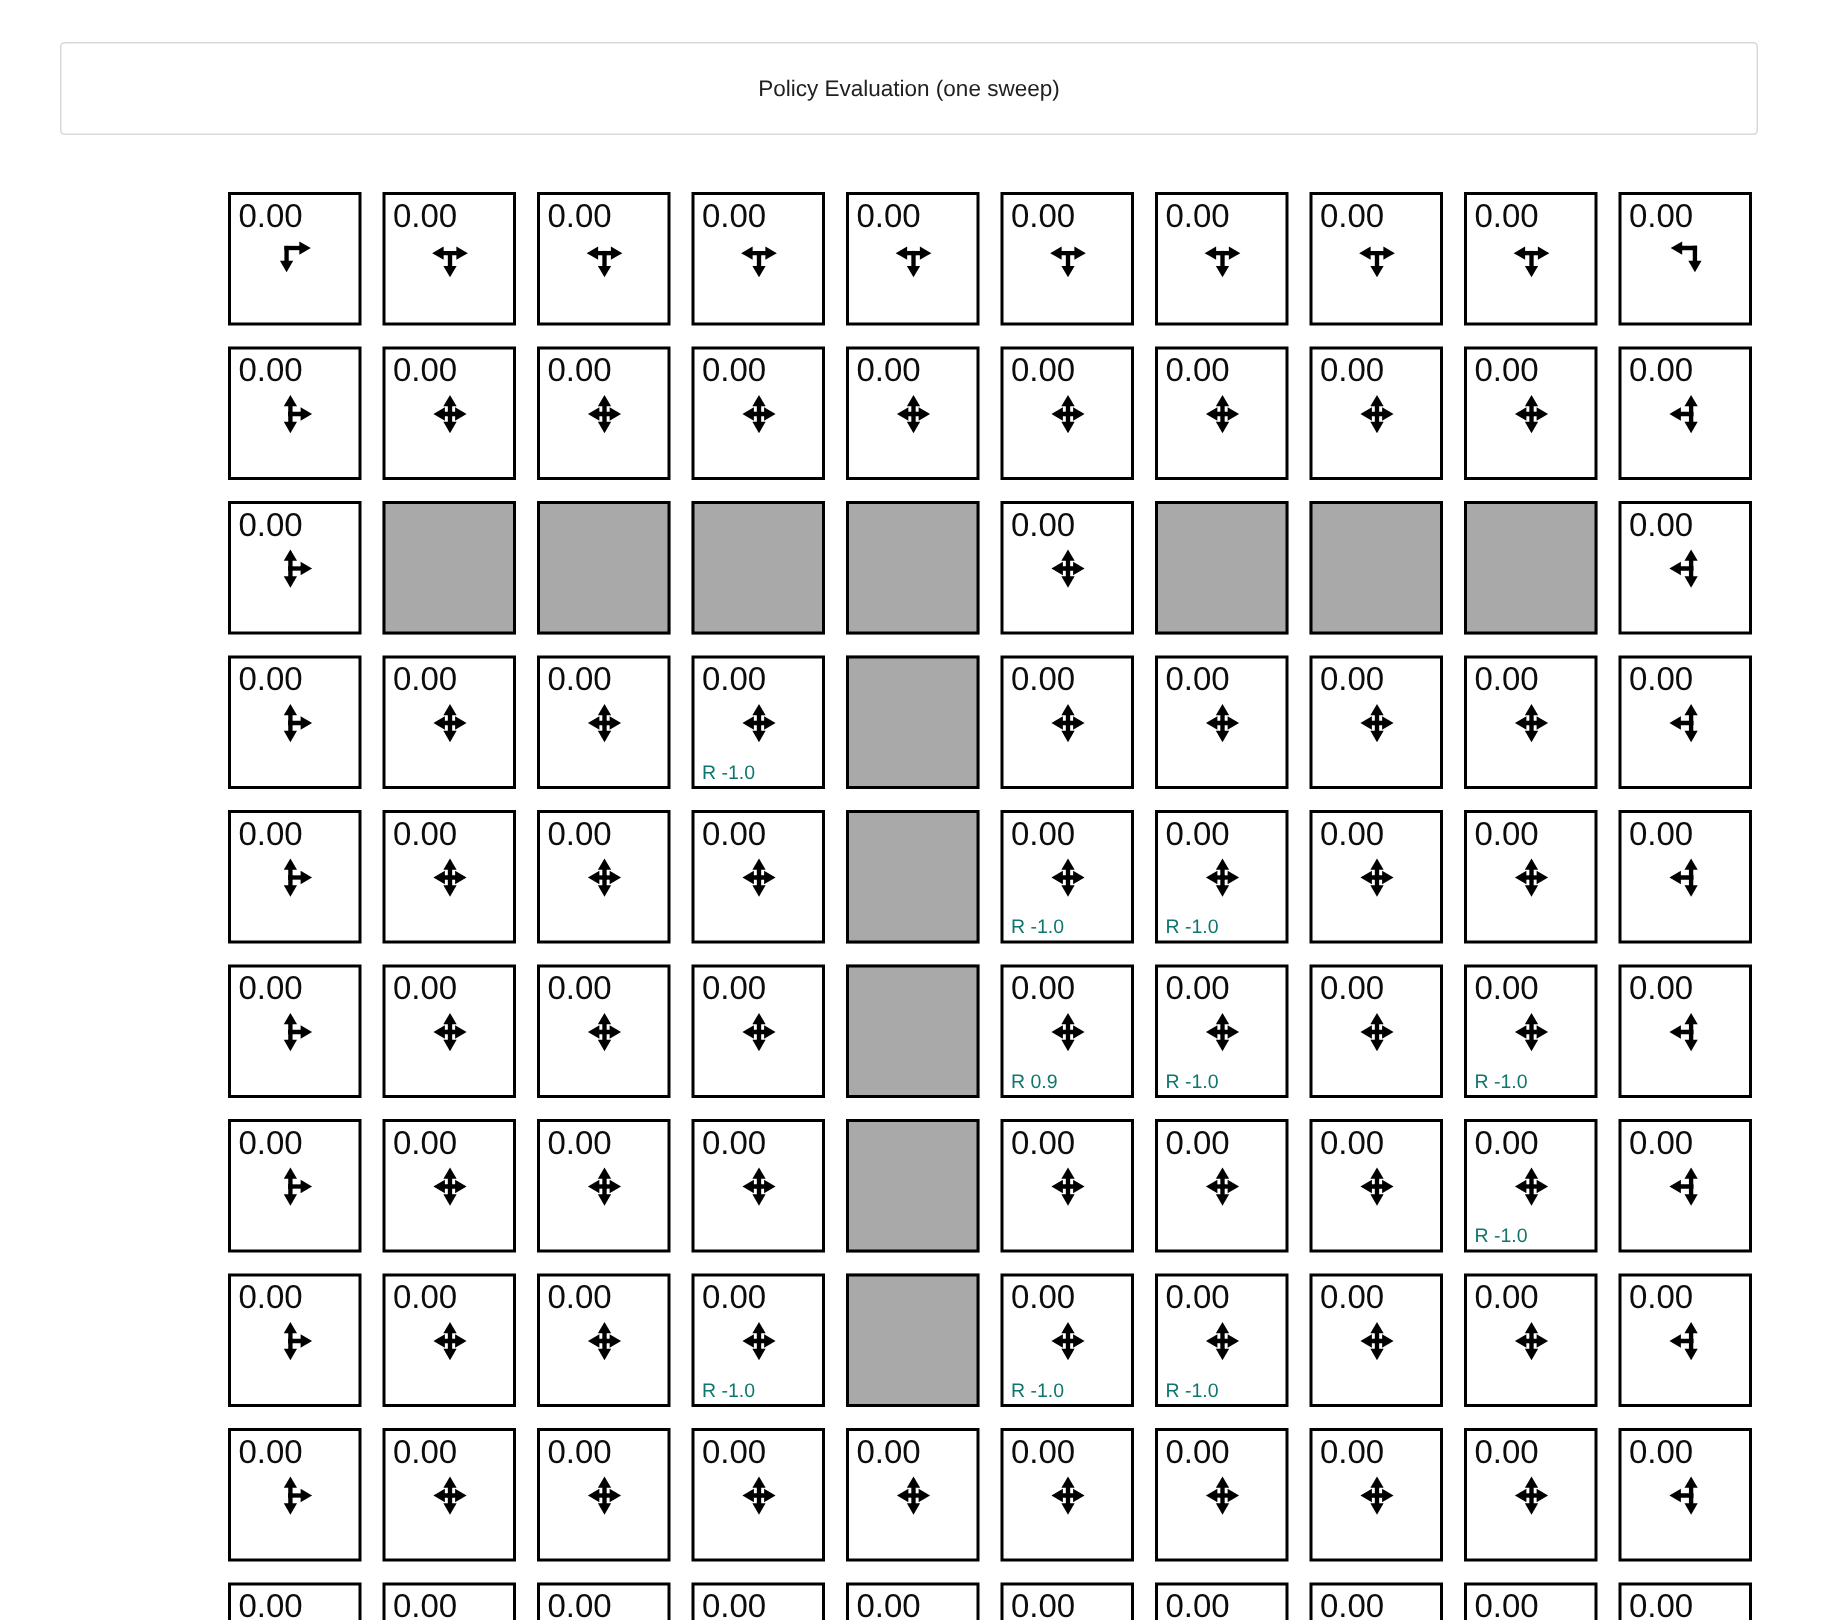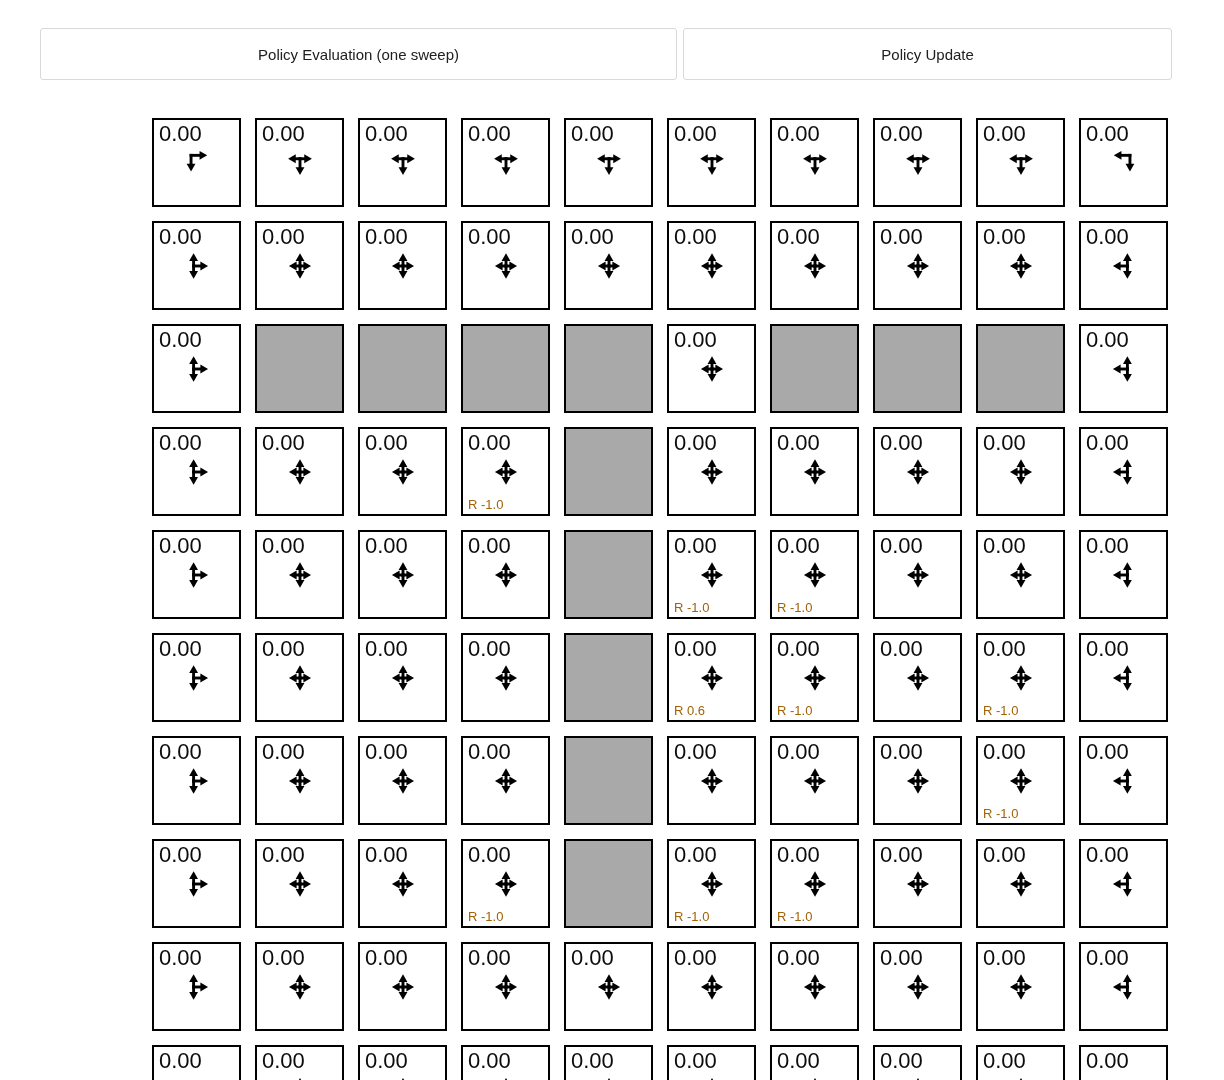--- a/index.html
+++ b/index.html
@@ -1,40 +1,39 @@
 <!DOCTYPE html>
 <html><head>
 <meta charset="utf-8">
 <style>
   html,body{margin:0;padding:0;background:#ffffff;}
   body{font-family:"Liberation Sans",sans-serif;color:#111;width:1224px;height:1080px;overflow:hidden;}
 
   
   .toolbar{display:flex;gap:6px;margin:28px 52px 0 40px;}
-  .btn{height:52px;background:#ffffff;border:1px solid #d9d9d9;border-radius:3px;
+  .btn{height:62px;background:#ffffff;border:1px solid #d9d9d9;border-radius:3px;
        font-size:15px;color:#202020;cursor:pointer;font-family:"Liberation Sans",sans-serif;
        display:flex;align-items:center;justify-content:center;padding:0 8px;}
   .btn.wide{flex:338 0 0;}
   .btn.norm{flex:257 0 0;}
 
   
   .grid{display:grid;grid-template-columns:repeat(10,89px);grid-auto-rows:89px;gap:14px;
         margin:38px 0 0 152px;width:max-content;}
   .cell{position:relative;border:2px solid #000;background:#fff;box-sizing:border-box;}
   .cell.wall{border:2px solid #000;}
   .val{font-size:22px;color:#0c0c0c;padding:2px 0 0 5px;line-height:1.05;}
   .icon{position:absolute;top:26px;left:50%;transform:translateX(-50%);line-height:0;}
-  .reward{position:absolute;left:5px;bottom:2px;font-size:13px;color:#a16207;white-space:nowrap;}
+  .reward{position:absolute;left:5px;bottom:2px;font-size:13px;color:#0f766e;white-space:nowrap;}
 </style>
 </head>
 <body>
 
 <div class="toolbar">
   <button class="btn wide">Policy Evaluation (one sweep)</button>
-  <button class="btn norm">Policy Update</button>
 </div>
 
 <div class="grid" id="grid">
     <div class="cell">
       <div class="val">0.00</div>
       <span class="icon"><svg width="34" height="34" viewBox="0 0 40 40">
           <line x1="13" y1="11" x2="25" y2="11" stroke="#000" stroke-width="3.4" stroke-linecap="square"></line>
           <polygon points="32,11 23,16.2 23,5.8" fill="#000"></polygon>
           <line x1="13" y1="11" x2="13" y2="23" stroke="#000" stroke-width="3.4" stroke-linecap="square"></line>
           <polygon points="13,30 7.8,21 18.2,21" fill="#000"></polygon>
@@ -592,21 +591,21 @@
       <span class="icon"><svg width="34" height="34" viewBox="0 0 40 40">
           <line x1="20" y1="20" x2="20" y2="12" stroke="#000" stroke-width="3.4" stroke-linecap="square"></line>
           <polygon points="20,5 25.2,14 14.8,14" fill="#000"></polygon>
           <line x1="20" y1="20" x2="20" y2="28" stroke="#000" stroke-width="3.4" stroke-linecap="square"></line>
           <polygon points="20,35 14.8,26 25.2,26" fill="#000"></polygon>
           <line x1="20" y1="20" x2="14" y2="20" stroke="#000" stroke-width="3.4" stroke-linecap="square"></line>
           <polygon points="7,20 16,14.8 16,25.2" fill="#000"></polygon>
           <line x1="20" y1="20" x2="26" y2="20" stroke="#000" stroke-width="3.4" stroke-linecap="square"></line>
           <polygon points="33,20 24,25.2 24,14.8" fill="#000"></polygon>
         </svg></span>
-      <div class="reward">R 0.6</div>
+      <div class="reward">R 0.9</div>
     </div>
     <div class="cell">
       <div class="val">0.00</div>
       <span class="icon"><svg width="34" height="34" viewBox="0 0 40 40">
           <line x1="20" y1="20" x2="20" y2="12" stroke="#000" stroke-width="3.4" stroke-linecap="square"></line>
           <polygon points="20,5 25.2,14 14.8,14" fill="#000"></polygon>
           <line x1="20" y1="20" x2="20" y2="28" stroke="#000" stroke-width="3.4" stroke-linecap="square"></line>
           <polygon points="20,35 14.8,26 25.2,26" fill="#000"></polygon>
           <line x1="20" y1="20" x2="14" y2="20" stroke="#000" stroke-width="3.4" stroke-linecap="square"></line>
           <polygon points="7,20 16,14.8 16,25.2" fill="#000"></polygon>

